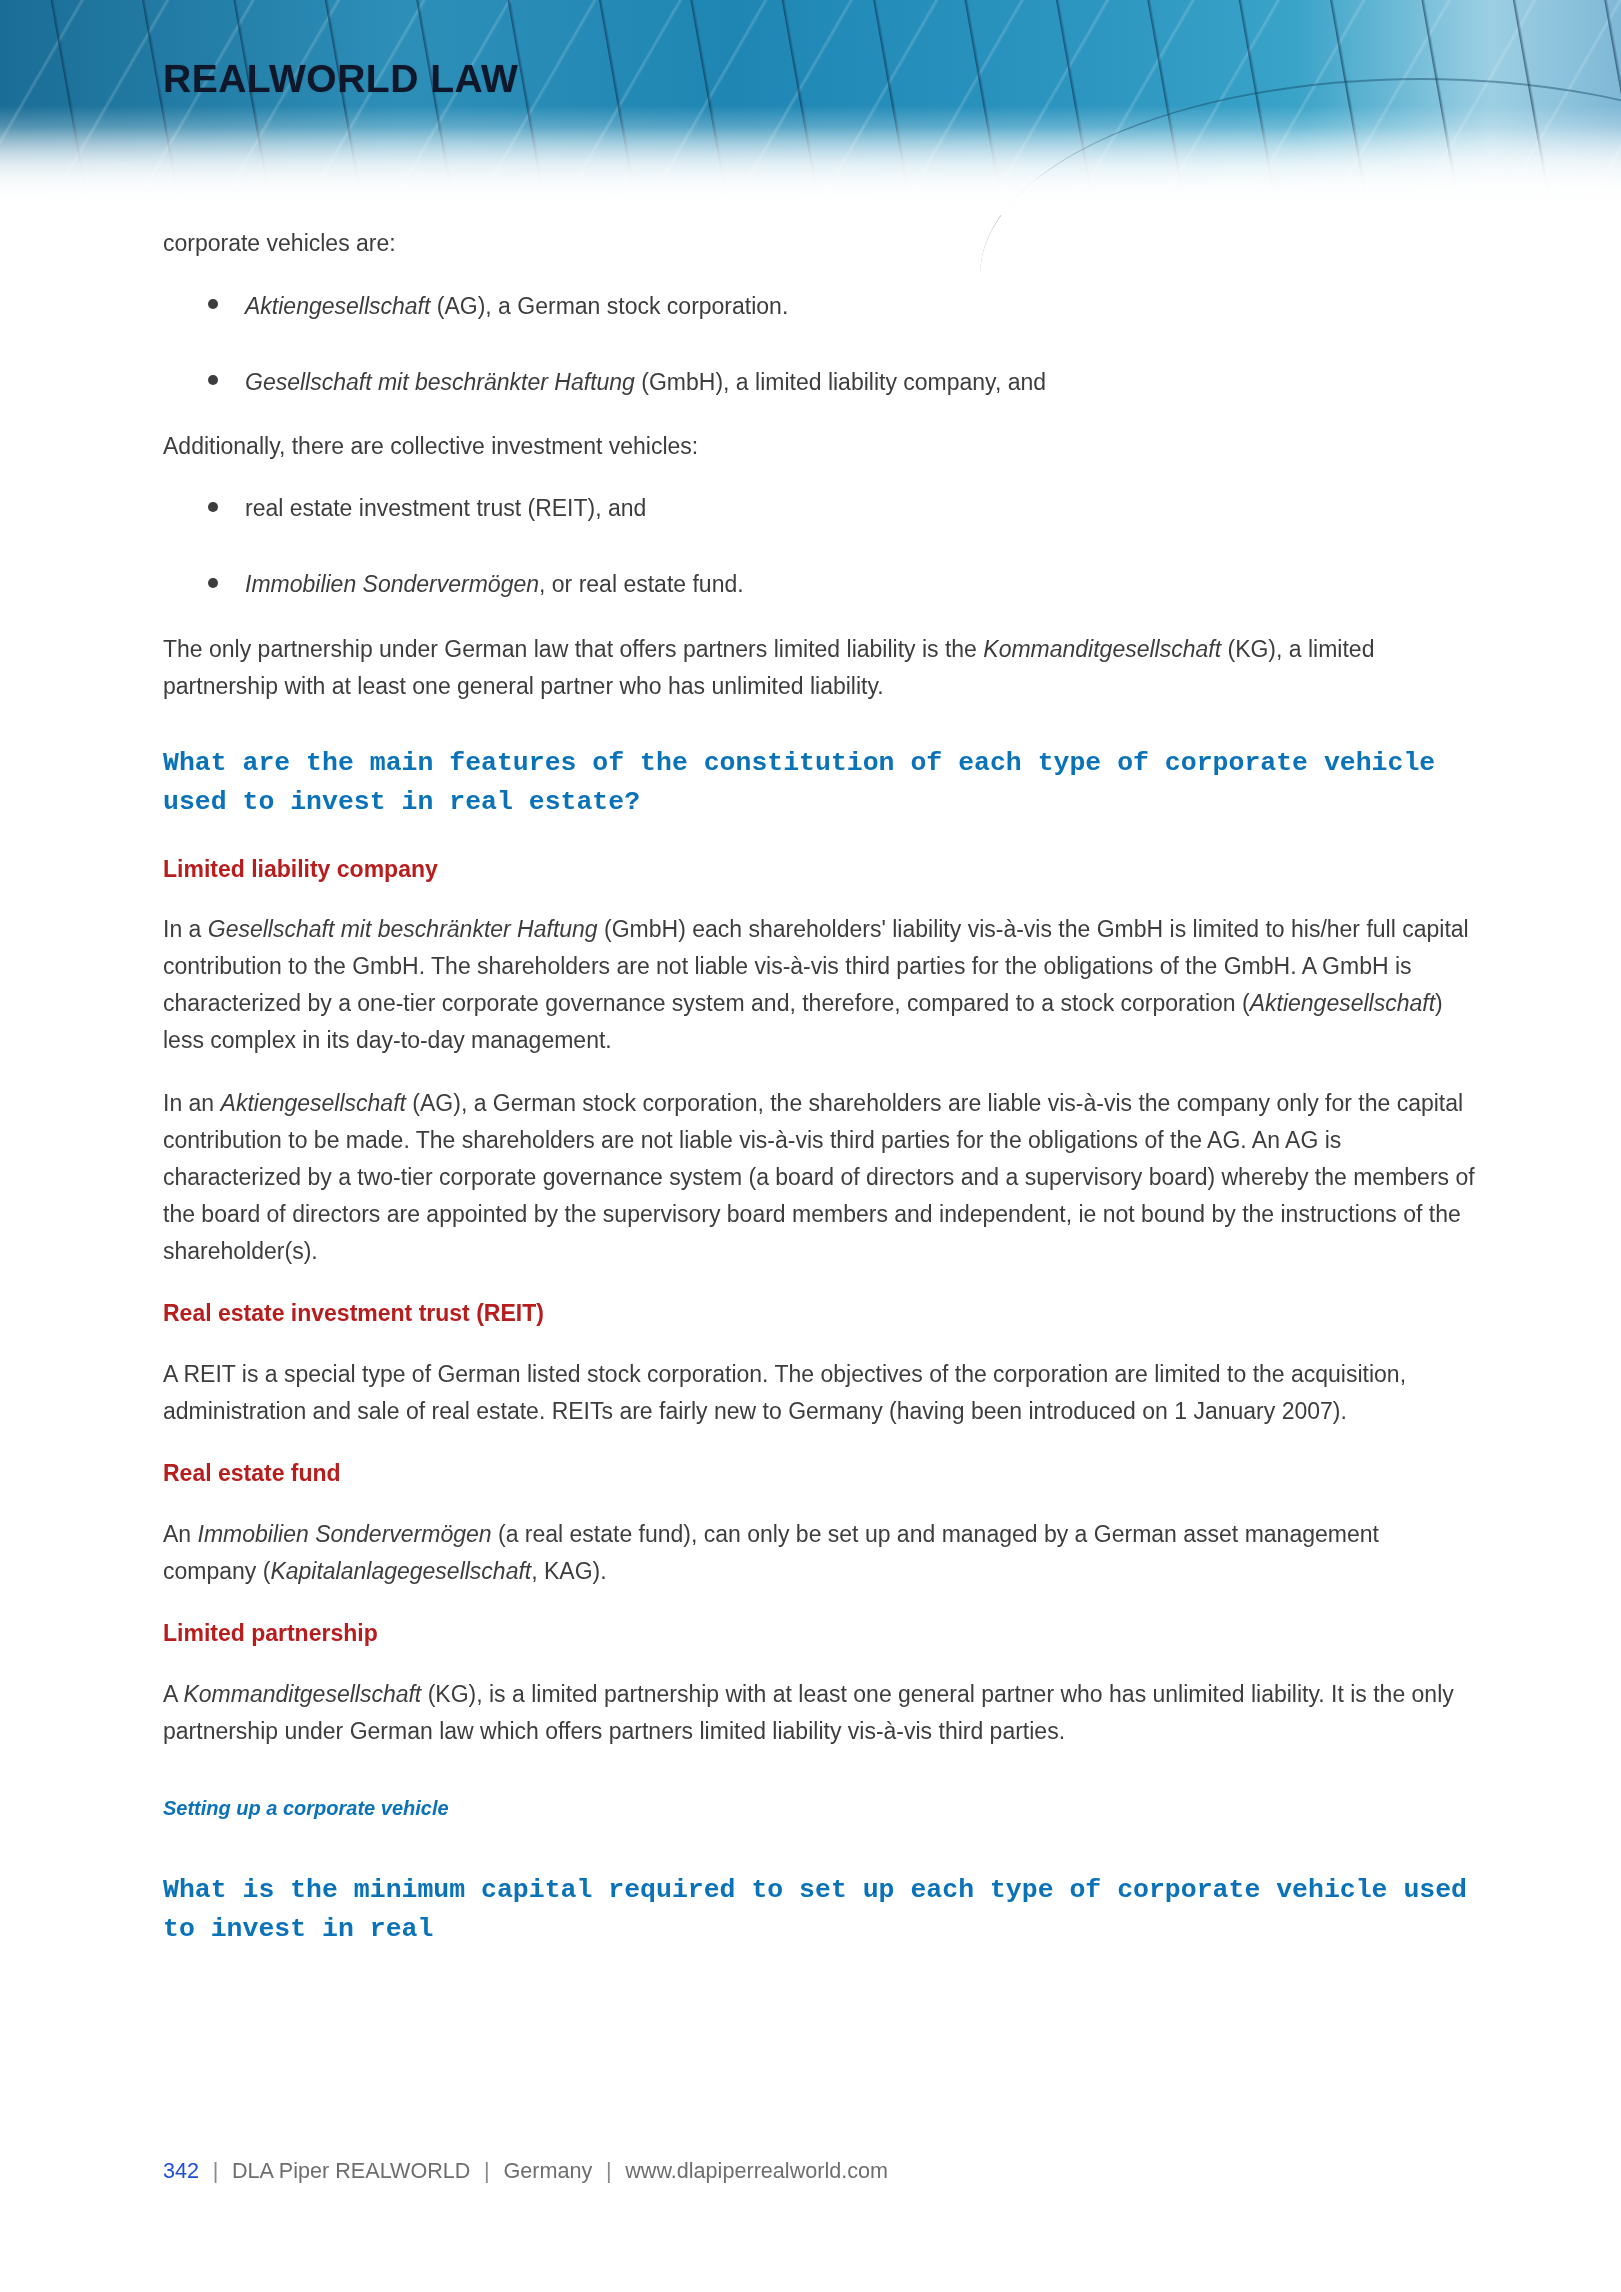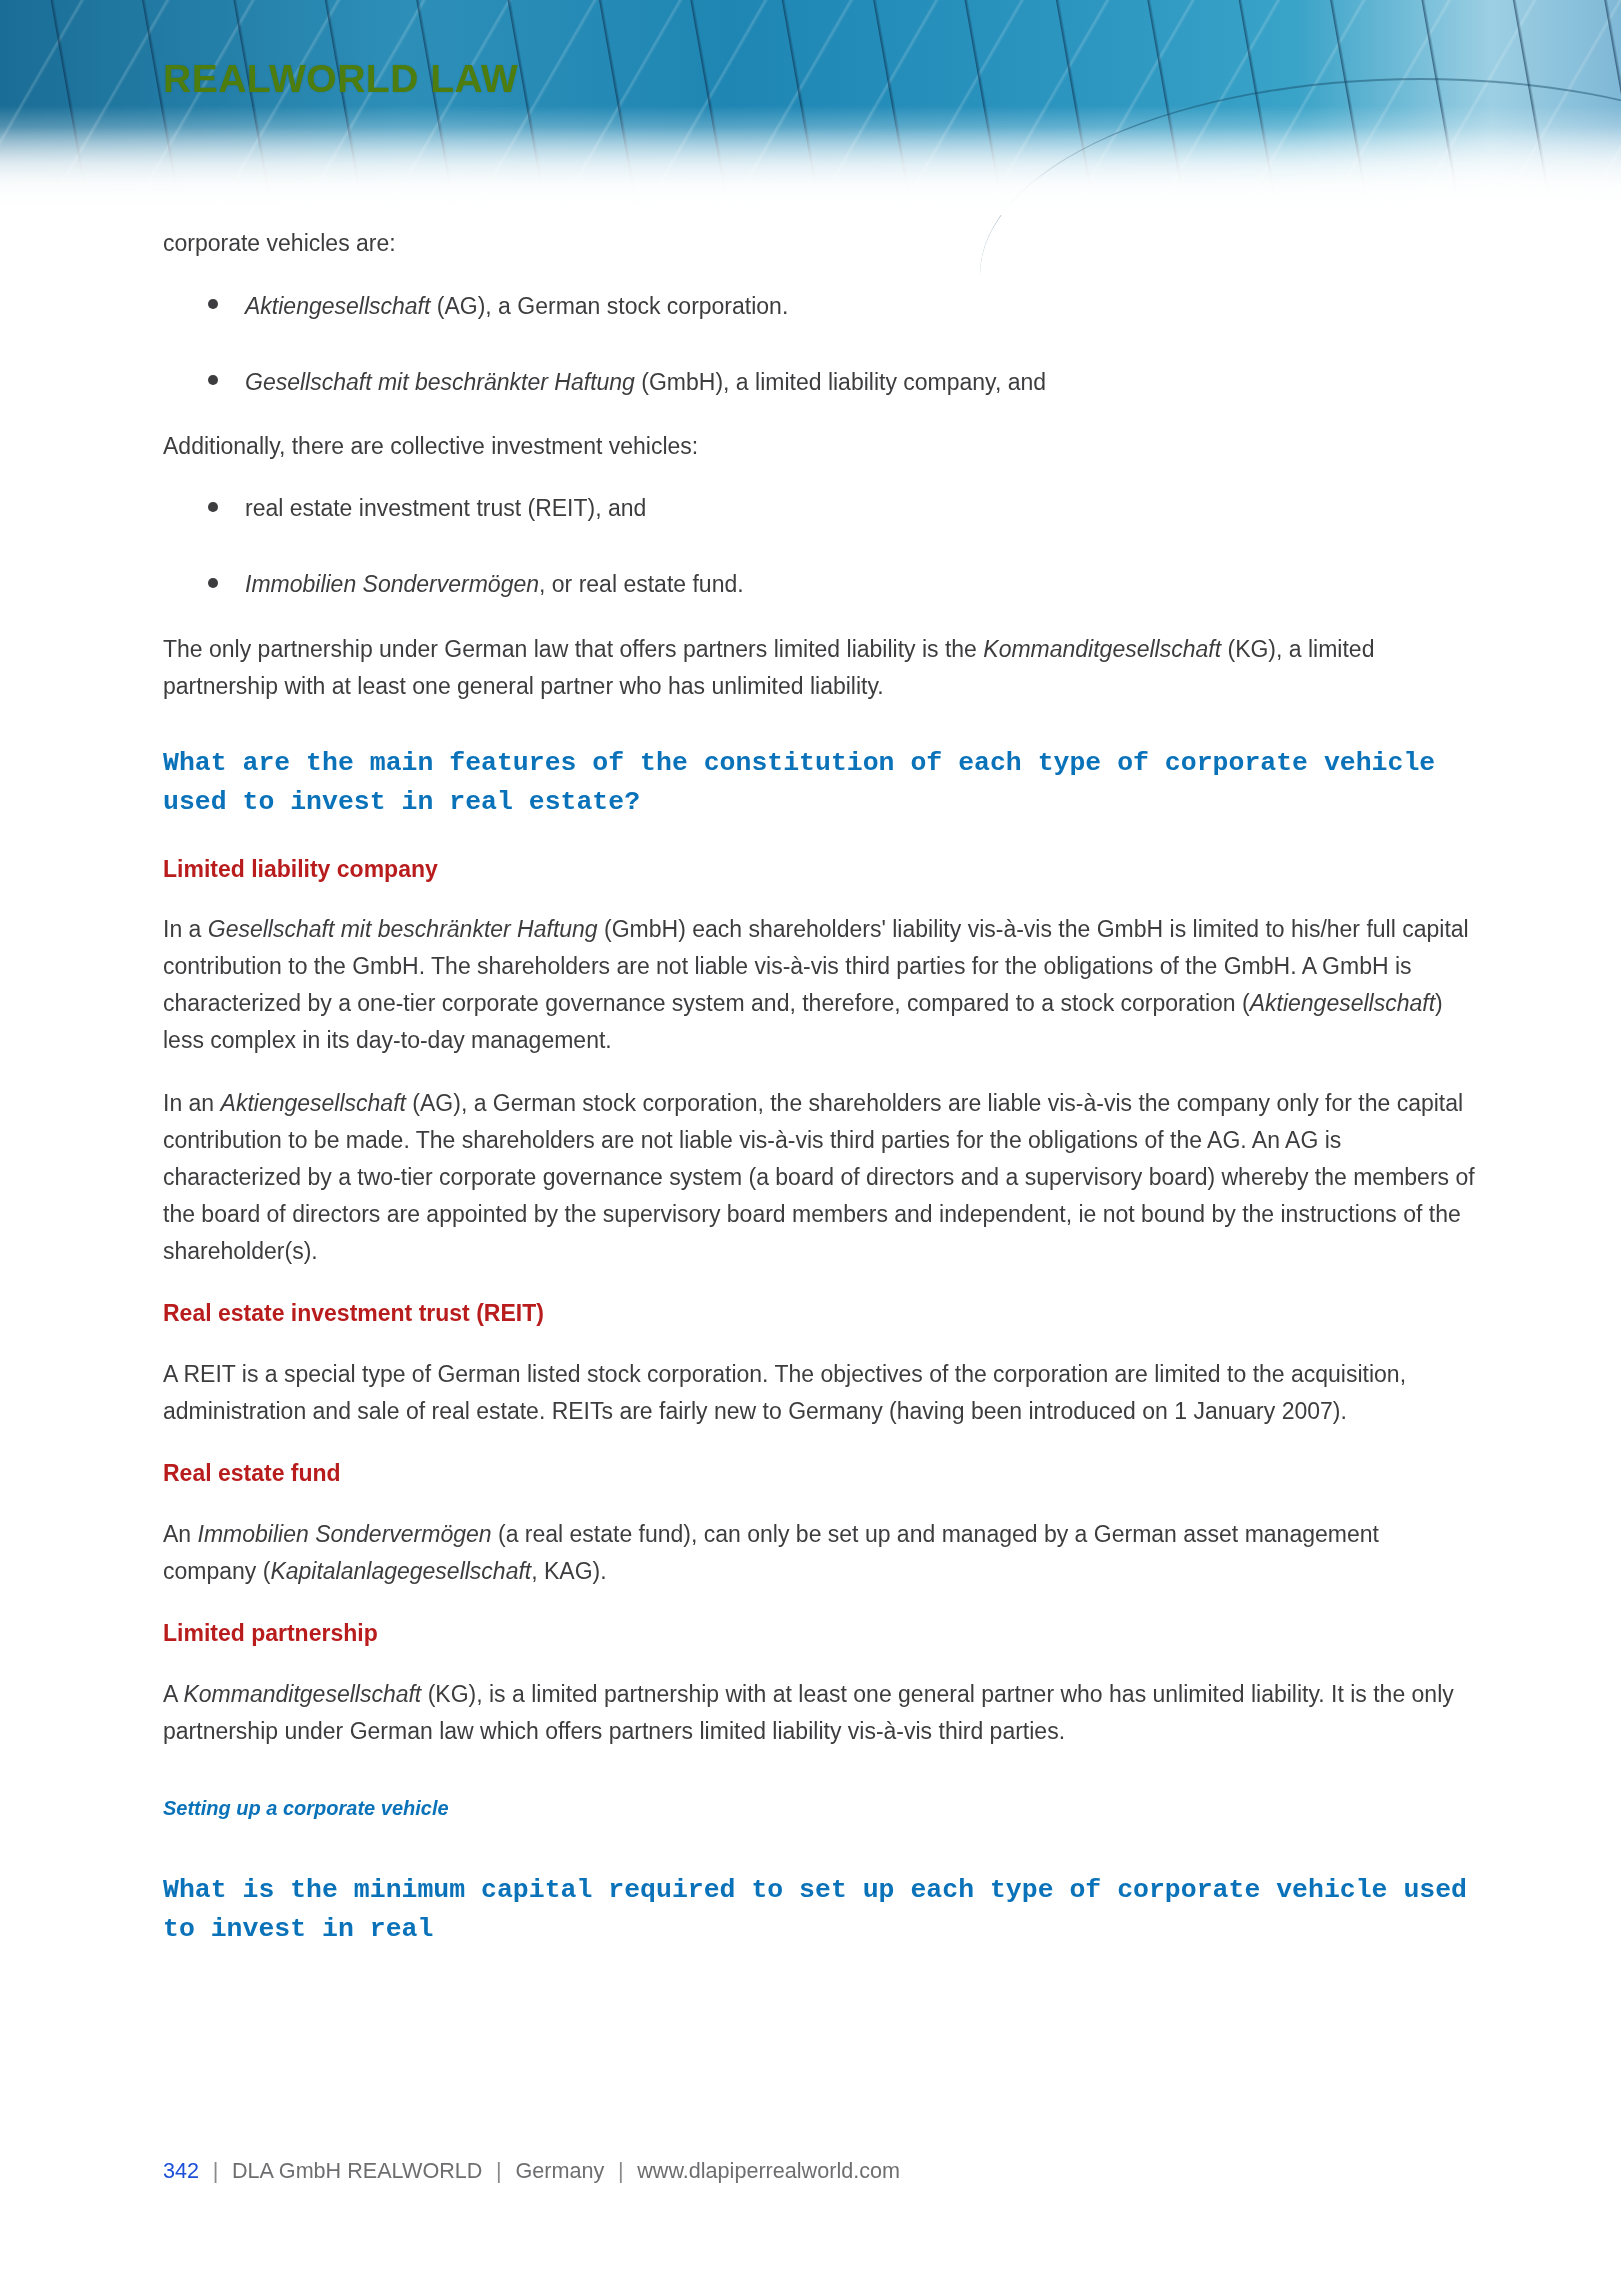--- a/index.html
+++ b/index.html
@@ -20,21 +20,21 @@
       position: absolute; left: 980px; top: 78px; width: 882px; height: 392px;
       border-top: 2.9px solid rgba(20,70,100,0.45);
       border-radius: 50%;
     }
     .banner-fade {
       position: absolute; left: 0; top: 127px; width: 1621px; height: 88px;
       background: linear-gradient(to bottom, rgba(255,255,255,0) 0%, rgba(255,255,255,0.85) 65%, #ffffff 100%);
     }
     .banner-title {
       position: absolute; left: 163px; top: 57px;
-      color: #4d7c0f; font-weight: bold; font-size: 39px; letter-spacing: 0.5px;
+      color: #0f172a; font-weight: bold; font-size: 39px; letter-spacing: 0.5px;
       font-family: "Liberation Sans", sans-serif;
       text-shadow: 0 0 2px rgba(0,0,0,0.15);
     }
     .content {
       position: absolute; left: 163px; top: 225px; width: 1313px;
       font-size: 23px; line-height: 37px;
     }
     p { margin: 0; }
     .para { margin-bottom: 25.5px; }
     ul.bullets { list-style: none; margin: 0 0 27.4px 0; padding: 0; }
@@ -128,15 +128,15 @@
   <p class="para">
     <span>A </span><em>Kommanditgesellschaft</em><span> (KG), is a limited partnership with at least one general partner who has unlimited liability. It is the only partnership under German law which offers partners limited liability vis-à-vis third parties.</span>
   </p>
 
   <h2 class="section-title">Setting up a corporate vehicle</h2>
 
   <h2 class="q-heading" style="margin-top:0">What is the minimum capital required to set up each type of corporate vehicle used to invest in real</h2>
 </div>
 
 <div class="footer">
-  <span class="pagenum">342</span><span class="sep">|</span><span>DLA GmbH REALWORLD</span><span class="sep">|</span><span>Germany</span><span class="sep">|</span><span>www.dlapiperrealworld.com</span>
+  <span class="pagenum">342</span><span class="sep">|</span><span>DLA Piper REALWORLD</span><span class="sep">|</span><span>Germany</span><span class="sep">|</span><span>www.dlapiperrealworld.com</span>
 </div>
 
 
 </body></html>

